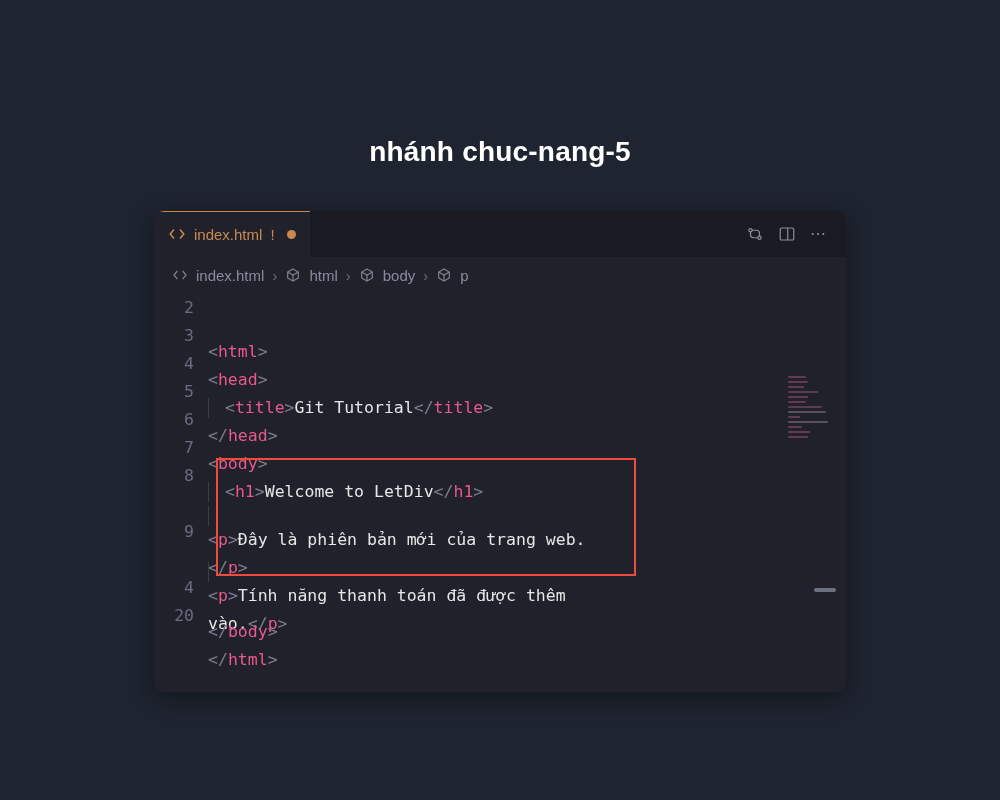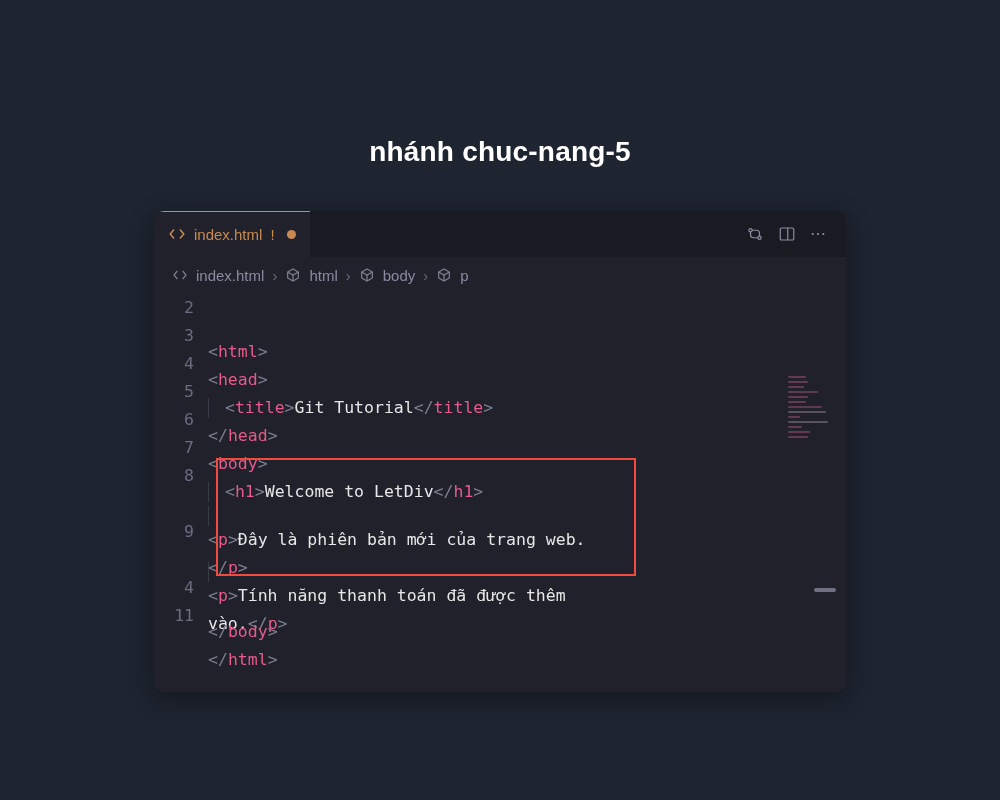--- a/index.html
+++ b/index.html
@@ -230,21 +230,21 @@
     <div class="gutter" id="gutter">
         <div class="ln">2</div>
         <div class="ln">3</div>
         <div class="ln">4</div>
         <div class="ln">5</div>
         <div class="ln">6</div>
         <div class="ln">7</div>
         <div class="ln double">8</div>
         <div class="ln double">9</div>
         <div class="ln">4</div>
-        <div class="ln">11</div>
+        <div class="ln">20</div>
       </div>
     <div class="code" id="code"><div class="row"><span class="wrapline"><span class="tk-br">&lt;</span><span class="tk-tag">html</span><span class="tk-br">&gt;</span></span></div><div class="row"><span class="wrapline"><span class="tk-br">&lt;</span><span class="tk-tag">head</span><span class="tk-br">&gt;</span></span></div><div class="row"><span class="guide"></span><span class="wrapline"><span class="tk-br">&lt;</span><span class="tk-tag">title</span><span class="tk-br">&gt;</span><span class="tk-txt">Git Tutorial</span><span class="tk-br">&lt;/</span><span class="tk-tag">title</span><span class="tk-br">&gt;</span></span></div><div class="row"><span class="wrapline"><span class="tk-br">&lt;/</span><span class="tk-tag">head</span><span class="tk-br">&gt;</span></span></div><div class="row"><span class="wrapline"><span class="tk-br">&lt;</span><span class="tk-tag">body</span><span class="tk-br">&gt;</span></span></div><div class="row"><span class="guide"></span><span class="wrapline"><span class="tk-br">&lt;</span><span class="tk-tag">h1</span><span class="tk-br">&gt;</span><span class="tk-txt">Welcome to LetDiv</span><span class="tk-br">&lt;/</span><span class="tk-tag">h1</span><span class="tk-br">&gt;</span></span></div><div class="row double"><span class="guide"></span><span class="wrapline"><span class="tk-br">&lt;</span><span class="tk-tag">p</span><span class="tk-br">&gt;</span><span class="tk-txt">Đây là phiên bản mới của trang web.</span></span><span class="wrapline"><span class="tk-br">&lt;/</span><span class="tk-tag">p</span><span class="tk-br">&gt;</span></span></div><div class="row double"><span class="guide"></span><span class="wrapline"><span class="tk-br">&lt;</span><span class="tk-tag">p</span><span class="tk-br">&gt;</span><span class="tk-txt">Tính năng thanh toán đã được thêm </span></span><span class="wrapline"><span class="tk-txt">vào.</span><span class="tk-br">&lt;/</span><span class="tk-tag">p</span><span class="tk-br">&gt;</span></span></div><div class="row"><span class="wrapline"><span class="tk-br">&lt;/</span><span class="tk-tag">body</span><span class="tk-br">&gt;</span></span></div><div class="row"><span class="wrapline"><span class="tk-br">&lt;/</span><span class="tk-tag">html</span><span class="tk-br">&gt;</span></span></div></div>
     <div class="highlight-box" id="hlbox" style="top: 168px; left: 62px; width: 420px; height: 118px;"></div>
     <div class="minimap" id="minimap">
         <div class="mm-line" style="width: 18px; background: rgb(184, 90, 130);"></div>
         <div class="mm-line" style="width: 20px; background: rgb(184, 90, 130);"></div>
         <div class="mm-line" style="width: 16px; background: rgb(184, 90, 130);"></div>
         <div class="mm-line" style="width: 30px; background: rgb(164, 91, 126);"></div>
         <div class="mm-line" style="width: 20px; background: rgb(184, 90, 130);"></div>
         <div class="mm-line" style="width: 18px; background: rgb(184, 90, 130);"></div>

